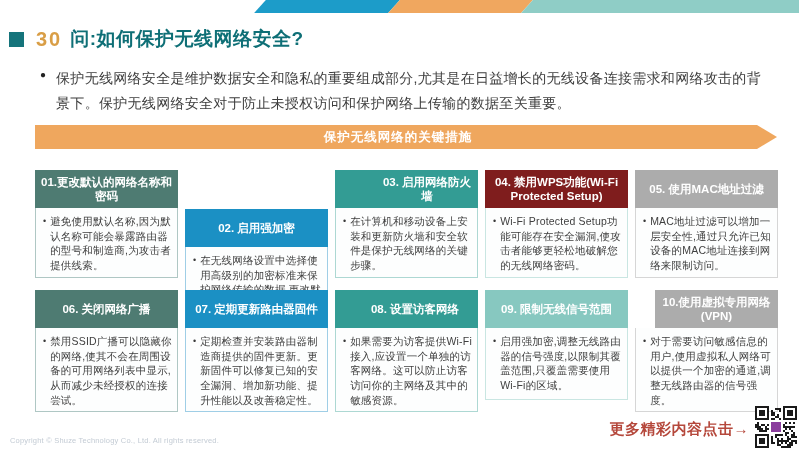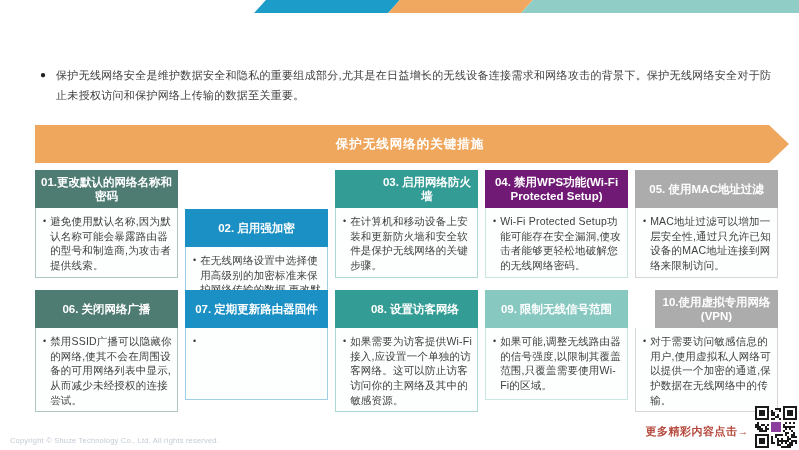--- a/index.html
+++ b/index.html
@@ -15,55 +15,60 @@
 
   
   .title-row{position:absolute;top:26px;left:9px;display:flex;align-items:center;}
   .title-square{width:15px;height:15px;background:#15747B;margin-right:12px;}
   .title-num{color:#D99E46;font-size:20px;font-weight:bold;letter-spacing:2px;margin-right:8px;}
   .title-text{color:#0E6F76;font-size:19px;font-weight:bold;letter-spacing:0.5px;}
 
   
   .intro{position:absolute;top:66px;left:40px;width:735px;display:flex;}
   .intro-bullet{color:#222;font-size:10px;margin:3px 10px 0 0;}
-  .intro-text{color:#3D3D3D;font-size:11px;line-height:1.78;letter-spacing:0.3px;}
-
-  
-  .banner{position:absolute;top:125px;left:35px;width:742px;height:38px;
+  .intro-text{color:#3D3D3D;font-size:14px;line-height:1.78;letter-spacing:0.3px;}
+
+  
+  .banner{position:absolute;top:125px;left:35px;width:742px;height:24px;
     display:flex;align-items:center;justify-content:center;
-    clip-path:polygon(0 0,calc(100% - 20px) 0,100% 50%,calc(100% - 20px) 100%,0 100%);padding-left:12px;}
+    clip-path:polygon(0 0,calc(100% - 20px) 0,100% 50%,calc(100% - 20px) 100%,0 100%);}
   .banner-label{color:#ffffff;font-size:12.5px;font-weight:bold;letter-spacing:1px;margin-right:16px;}
 
   
   .cards{position:absolute;top:170px;left:35px;width:743px;display:grid;
     grid-template-columns:repeat(5,1fr);grid-template-rows:105px 110px;column-gap:7px;row-gap:15px;}
   .card{display:flex;flex-direction:column;}
   .card-header{height:38px;flex:0 0 38px;display:flex;align-items:center;justify-content:center;
     text-align:center;color:#ffffff;font-weight:bold;font-size:11.5px;line-height:1.25;padding:0 3px;}
   .card-body{flex:1;border:1px solid #cccccc;border-top:none;background:#FDFEFE;
     padding:6px 4px 4px 5px;display:flex;}
   .card-bullet{font-size:9px;color:#3A3A3A;margin:2px 4px 0 2px;}
   .card-text{color:#404040;font-size:10.5px;line-height:1.4;letter-spacing:0.2px;}
 
   
   .copyright{position:absolute;left:10px;bottom:5px;color:#C3CBD4;font-size:7.5px;letter-spacing:0.2px;}
-  .more-link{position:absolute;right:50px;bottom:11px;font-size:11px;font-weight:bold;letter-spacing:0.5px;cursor:pointer;}
+  .more-link{position:absolute;right:50px;bottom:11px;font-size:15px;font-weight:bold;letter-spacing:0.5px;cursor:pointer;}
   .qr{position:absolute;right:2px;bottom:2px;width:42px;height:42px;cursor:pointer;}
 </style>
 </head>
 <body>
 
 <div class="slide">
 
   <div class="top-band">
     <div class="seg seg-1" style="background-color: rgb(28, 156, 201);"></div>
     <div class="seg seg-2" style="background-color: rgb(240, 167, 95);"></div>
     <div class="seg seg-3" style="background-color: rgb(143, 205, 198);"></div>
   </div>
 
+  <div class="title-row">
+    <div class="title-square"></div>
+    <span class="title-num">30</span>
+    <span class="title-text">问:如何保护无线网络安全?</span>
+  </div>
 
   <div class="intro">
     <span class="intro-bullet">●</span>
     <span class="intro-text">保护无线网络安全是维护数据安全和隐私的重要组成部分,尤其是在日益增长的无线设备连接需求和网络攻击的背景下。保护无线网络安全对于防止未授权访问和保护网络上传输的数据至关重要。</span>
   </div>
 
   <div class="banner" style="background-color: rgb(239, 167, 94);">
     <span class="banner-label">保护无线网络的关键措施</span>
   </div>
 
@@ -87,21 +92,21 @@
 
     <div class="card">
       <div class="card-header" style="background-color: rgb(51, 156, 148); padding-left: 44px;">03. 启用网络防火墙</div>
       <div class="card-body" style="border-color: rgb(173, 216, 211);">
         <span class="card-bullet">•</span>
         <span class="card-text">在计算机和移动设备上安装和更新防火墙和安全软件是保护无线网络的关键步骤。</span>
       </div>
     </div>
 
     <div class="card">
-      <div class="card-header" style="background-color: #701a75;">04. 禁用WPS功能(Wi-Fi Protected Setup)</div>
+      <div class="card-header" style="background-color: #7f1d1d;">04. 禁用WPS功能(Wi-Fi Protected Setup)</div>
       <div class="card-body" style="border-color: rgb(201, 230, 226);">
         <span class="card-bullet">•</span>
         <span class="card-text">Wi-Fi Protected Setup功能可能存在安全漏洞,使攻击者能够更轻松地破解您的无线网络密码。</span>
       </div>
     </div>
 
     <div class="card">
       <div class="card-header" style="background-color: rgb(172, 172, 172);">05. 使用MAC地址过滤</div>
       <div class="card-body" style="border-color: rgb(214, 214, 214);">
         <span class="card-bullet">•</span>
@@ -114,44 +119,45 @@
       <div class="card-body" style="border-color: rgb(175, 199, 196);">
         <span class="card-bullet">•</span>
         <span class="card-text">禁用SSID广播可以隐藏你的网络,使其不会在周围设备的可用网络列表中显示,从而减少未经授权的连接尝试。</span>
       </div>
     </div>
 
     <div class="card">
       <div class="card-header" style="background-color: rgb(27, 144, 196);">07. 定期更新路由器固件</div>
       <div class="card-body" style="border-color: rgb(159, 206, 230);">
         <span class="card-bullet">•</span>
+        <span class="card-text">定期检查并安装路由器制造商提供的固件更新。更新固件可以修复已知的安全漏洞、增加新功能、提升性能以及改善稳定性。</span>
       </div>
     </div>
 
     <div class="card">
       <div class="card-header" style="background-color: rgb(51, 156, 148); padding-left: 20px;">08. 设置访客网络</div>
       <div class="card-body" style="border-color: rgb(173, 216, 211);">
         <span class="card-bullet">•</span>
         <span class="card-text">如果需要为访客提供Wi-Fi接入,应设置一个单独的访客网络。这可以防止访客访问你的主网络及其中的敏感资源。</span>
       </div>
     </div>
 
     <div class="card">
       <div class="card-header" style="background-color: rgb(135, 200, 192);">09. 限制无线信号范围</div>
       <div class="card-body" style="border-color: rgb(201, 230, 226);">
         <span class="card-bullet">•</span>
-        <span class="card-text">如果可能,调整无线路由器的信号强度,以限制其覆盖范围,只覆盖需要使用Wi-Fi的区域。</span>
+        <span class="card-text">启用强加密,调整无线路由器的信号强度,以限制其覆盖范围,只覆盖需要使用Wi-Fi的区域。</span>
       </div>
     </div>
 
     <div class="card">
       <div class="card-header" style="background-color: rgb(172, 172, 172); margin-left: 20px;">10.使用虚拟专用网络(VPN)</div>
       <div class="card-body" style="border-color: rgb(214, 214, 214);">
         <span class="card-bullet">•</span>
-        <span class="card-text">对于需要访问敏感信息的用户,使用虚拟私人网络可以提供一个加密的通道,保护数据在无线网络中的传输。</span>
+        <span class="card-text">对于需要访问敏感信息的用户,使用虚拟私人网络可以提供一个加密的通道,调整无线路由器的信号强度。</span>
       </div>
     </div>
   </div>
 
   <div class="copyright">Copyright © Shuze Technology Co., Ltd. All rights reserved.</div>
   <div class="more-link" style="color: rgb(181, 72, 60);">更多精彩内容点击→</div>
   <svg class="qr" id="qr" viewBox="0 0 42 42">
       <rect x="20" y="2" width="2" height="2" fill="#1a1a1a"></rect>
       <rect x="22" y="2" width="2" height="2" fill="#1a1a1a"></rect>
       <rect x="24" y="2" width="2" height="2" fill="#1a1a1a"></rect>

